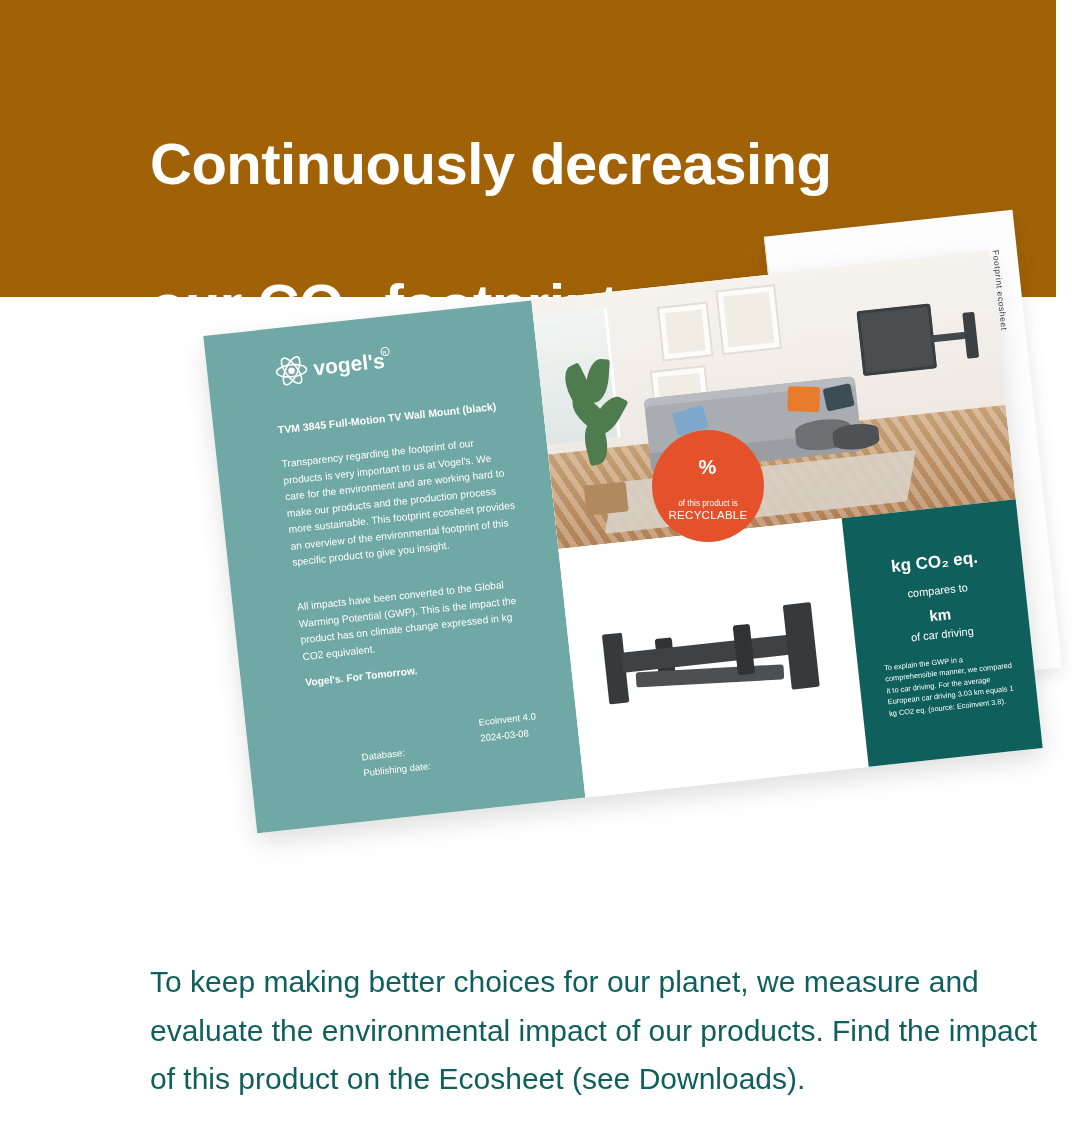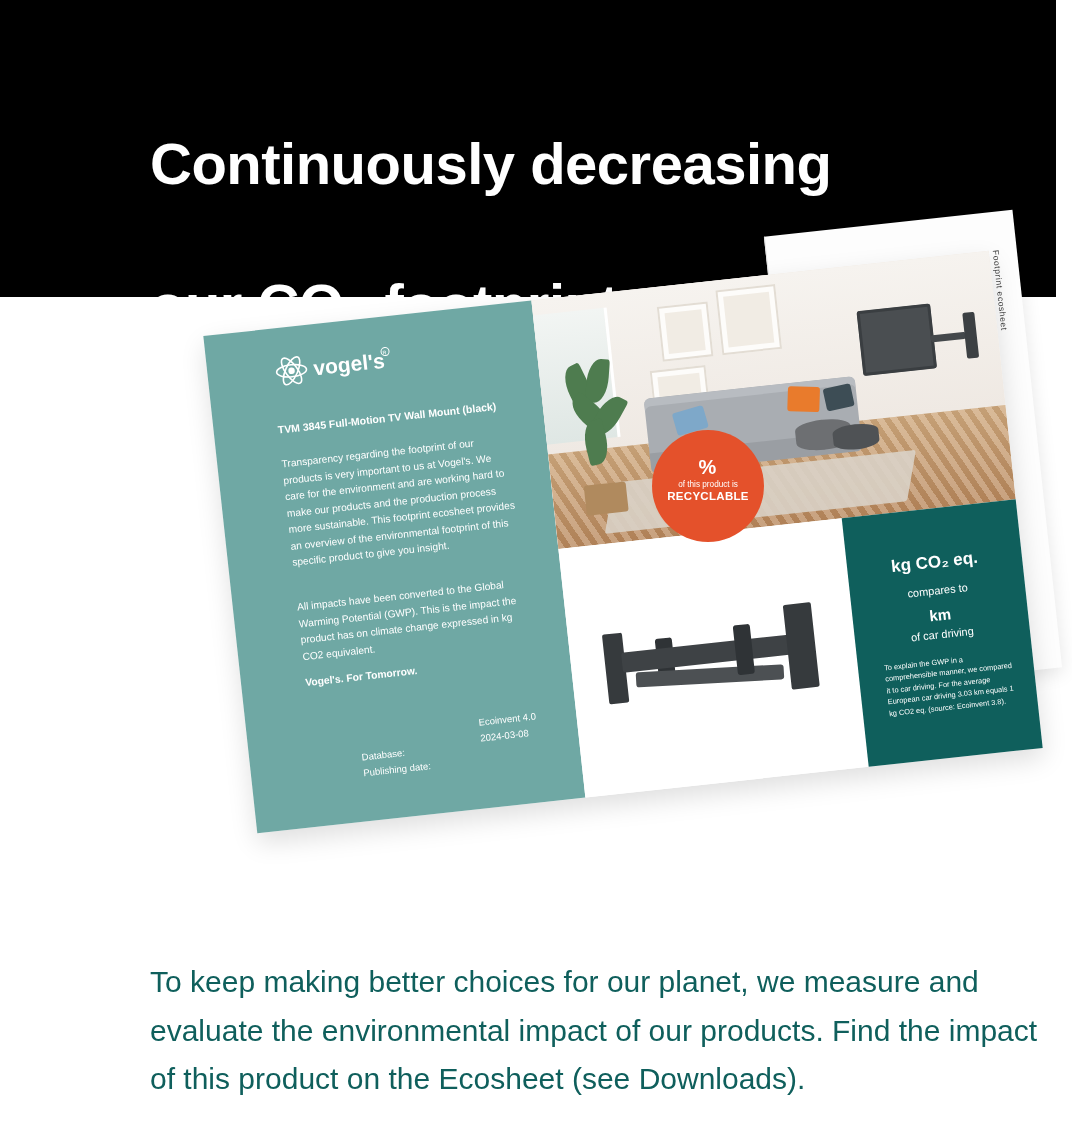--- a/index.html
+++ b/index.html
@@ -12,21 +12,21 @@
     position: relative;
     font-family: "Liberation Sans", sans-serif;
     overflow: hidden;
   }
 
   
   #hero {
     position: absolute;
     left: 0; top: 0;
     width: 1056px; height: 297px;
-    background: #000000;
+    background: #a16207;
   }
   #hero-title {
     position: absolute;
     left: 150px; top: 58px;
     width: 840px;
     color: #ffffff;
     font-size: 58px;
     line-height: 1.22;
     font-weight: 700;
     letter-spacing: -0.5px;
@@ -247,24 +247,24 @@
     color: #ffffff;
     text-align: center;
     z-index: 6;
   }
   .badge .pct {
     margin-top: 26px;
     font-size: 20px; font-weight: 700;
     letter-spacing: 1px;
   }
   .badge .of {
-    font-size: 8.2px; margin-top: 0; line-height: 1.35;
+    font-size: 8.2px; margin-top: 19px; line-height: 1.35;
   }
   .badge .rec {
-    font-size: 11.5px; font-weight: 700; letter-spacing: 0.3px;
+    font-size: 11.5px; font-weight: 400; letter-spacing: 0.3px;
   }
 
   
   .prodshot {
     position: absolute;
     left: 330px; top: 250px;
     width: 285px; height: 250px;
     background: #ffffff;
     overflow: hidden;
   }

